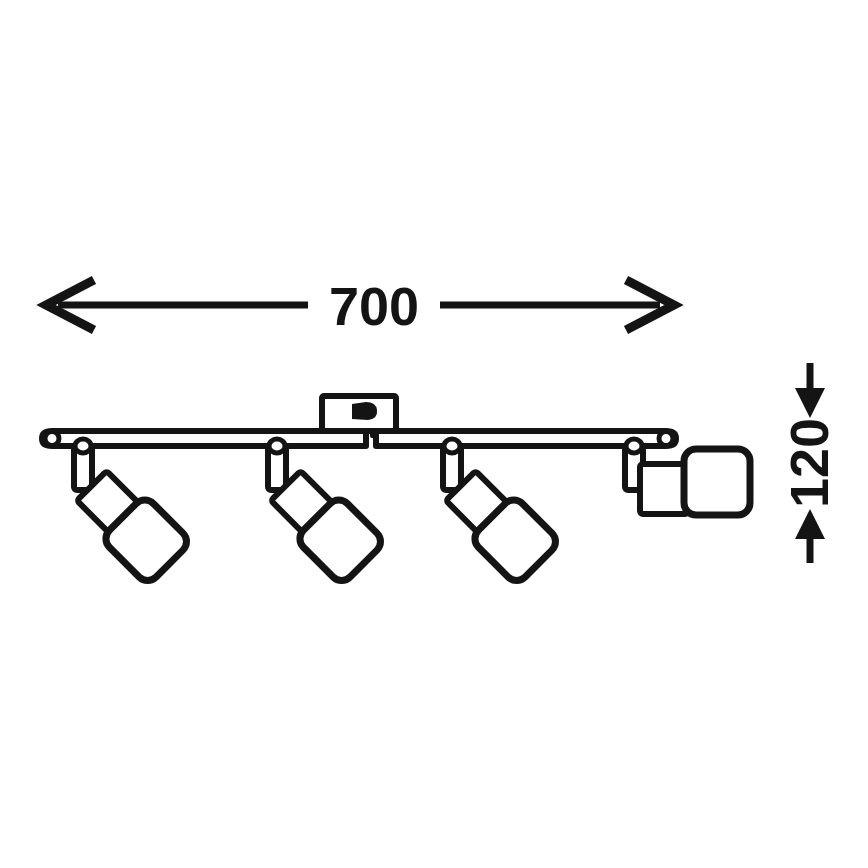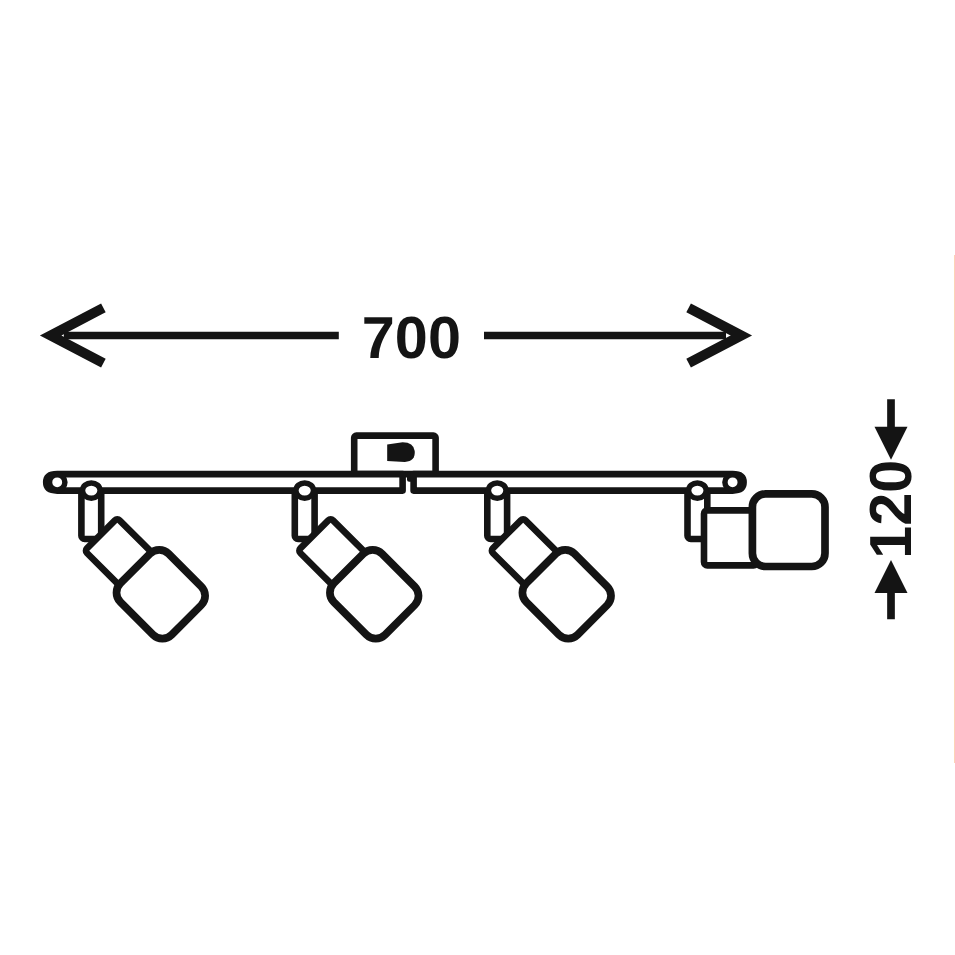--- a/index.html
+++ b/index.html
@@ -8,21 +8,21 @@
     padding: 0;
     background: #ffffff;
   }
   body {
     font-family: "Liberation Sans", sans-serif;
   }
   #stage {
     position: relative;
     width: 868px;
     height: 868px;
-    background: #f97316;
+    background: #e5e5e5;
     overflow: hidden;
   }
   #drawing {
     position: absolute;
     left: 0;
     top: 0;
     width: 868px;
     height: 868px;
     display: block;
   }

